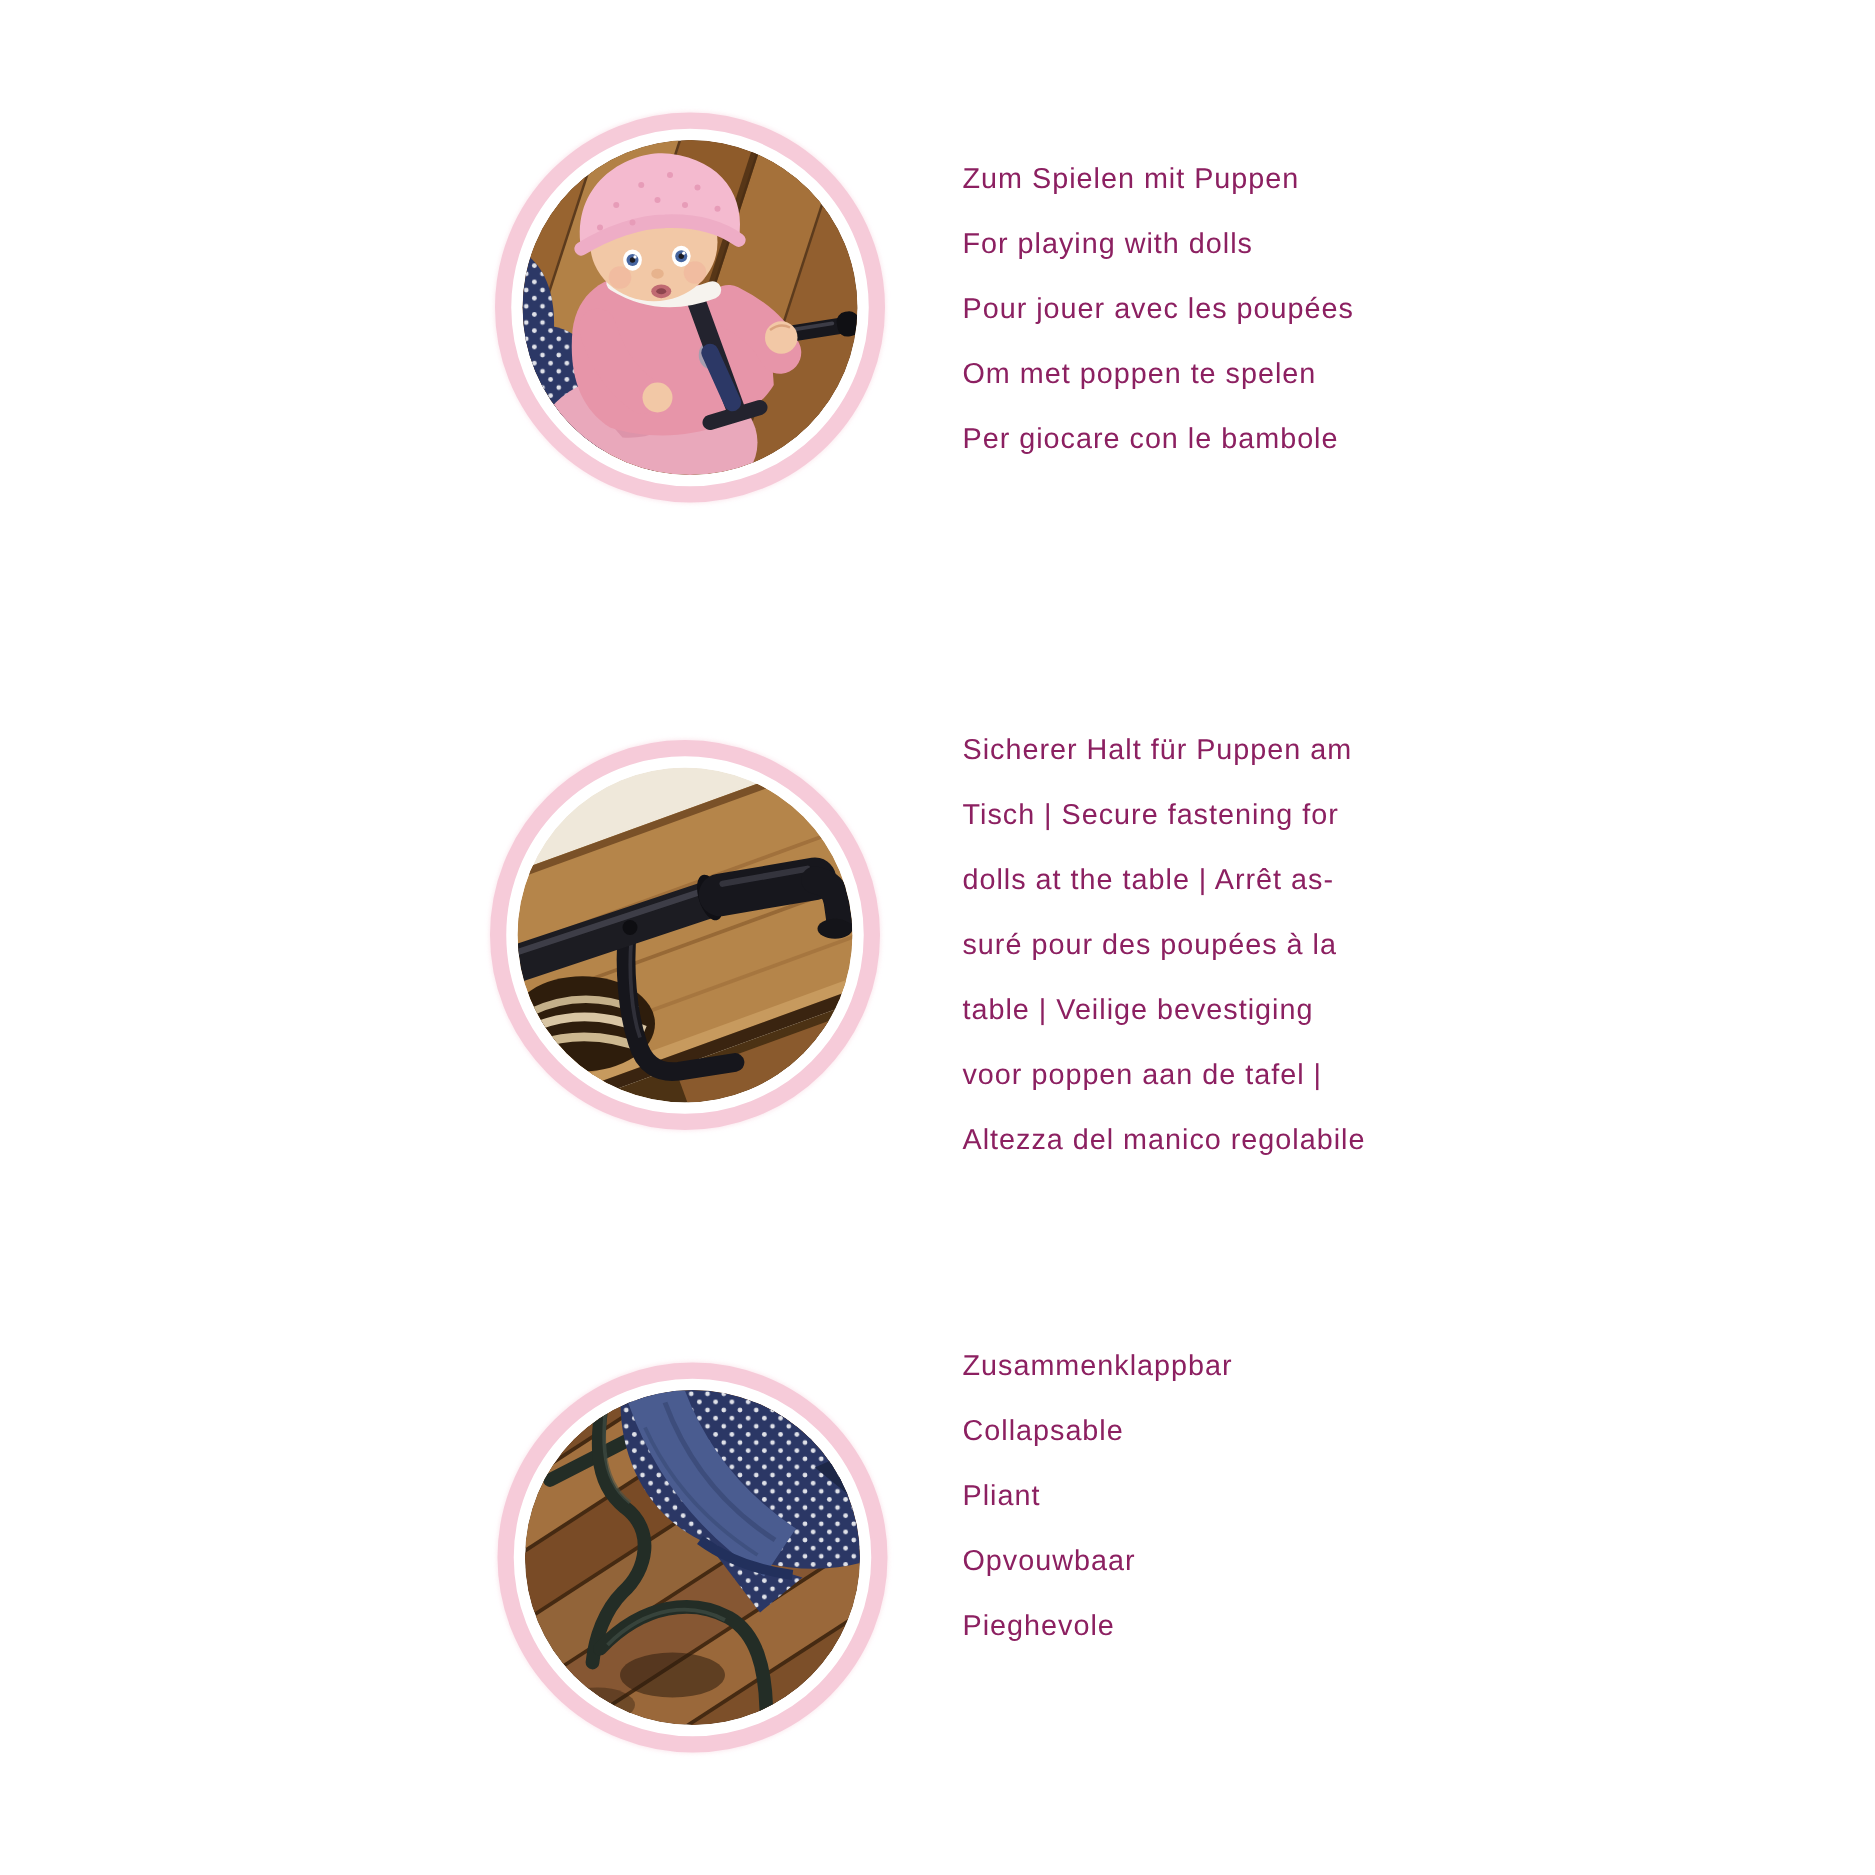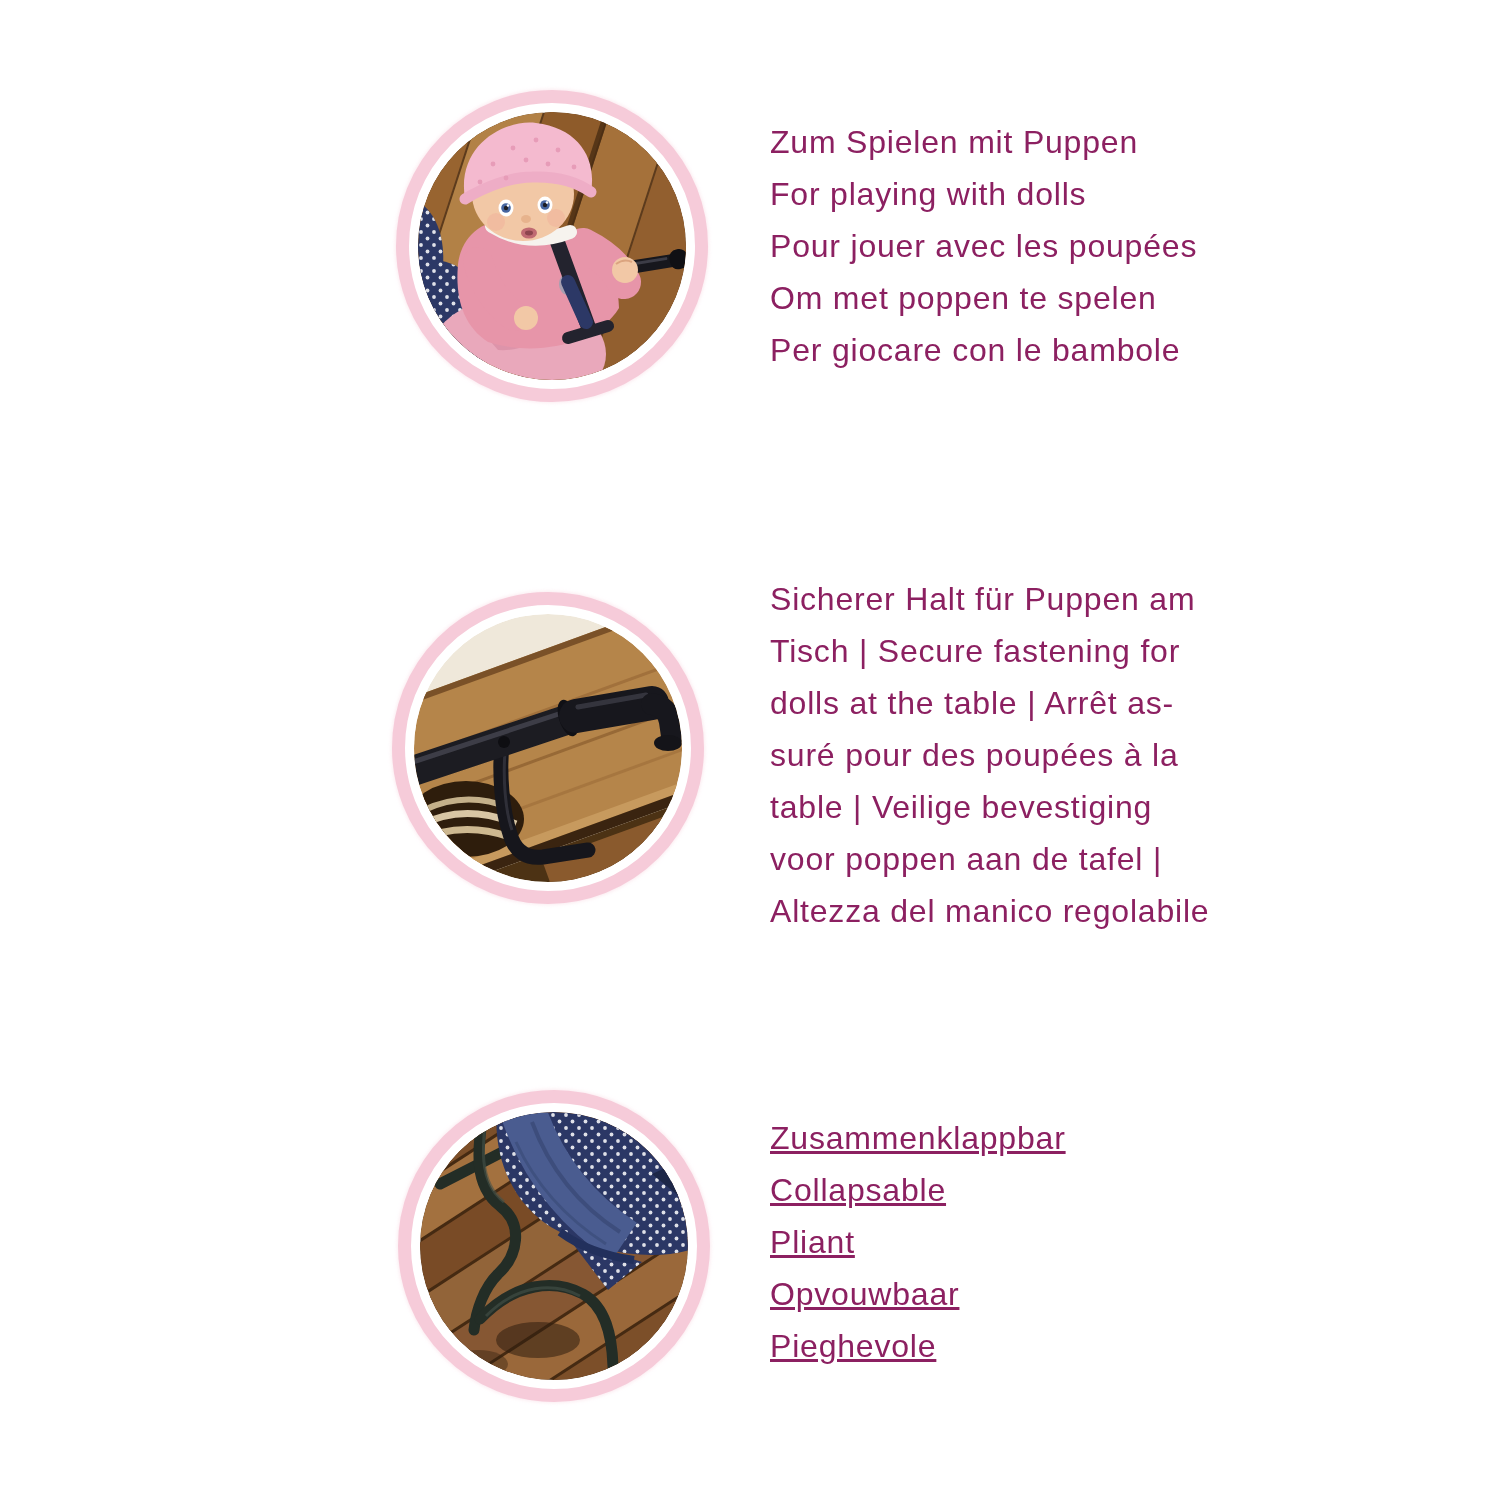--- a/index.html
+++ b/index.html
@@ -11,26 +11,26 @@
     position:absolute;width:312px;height:312px;box-sizing:border-box;
     border:13px solid #f6cbd9;border-radius:50%;background:#ffffff;padding:9px;
     box-shadow:0 0 4px rgba(246,203,217,0.6);
   }
   .photo svg{display:block;width:268px;height:268px;border-radius:50%;}
   .photo-1{left:396px;top:90px;}
   .photo-2{left:392px;top:592px;}
   .photo-3{left:398px;top:1090px;}
   .feature-text{
     position:absolute;left:770px;width:660px;
-    font-size:32px;line-height:52px;letter-spacing:0.8px;
+    font-size:23px;line-height:52px;letter-spacing:0.8px;
     color:#8c2061;white-space:pre-line;
   }
   .text-1{top:116px;}
   .text-2{top:573px;}
-  .text-3{top:1112px;text-decoration:underline;}
+  .text-3{top:1066px;}
 </style>
 </head>
 <body>
 
 <div class="canvas">
 
   <div class="photo photo-1">
     <svg viewBox="0 0 268 268">
       <defs>
         <clipPath id="c1">

